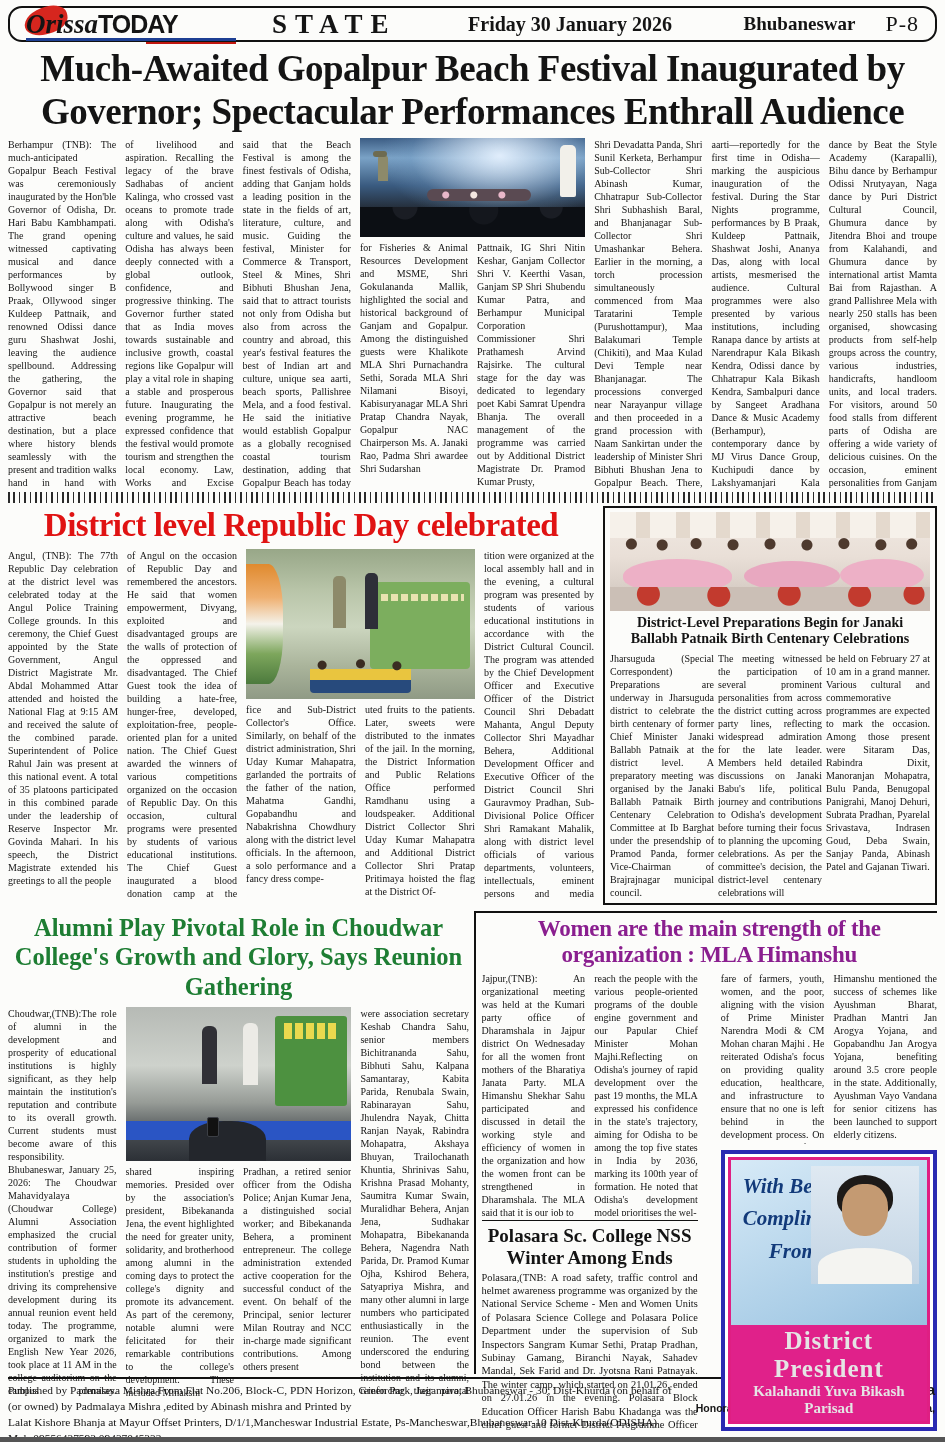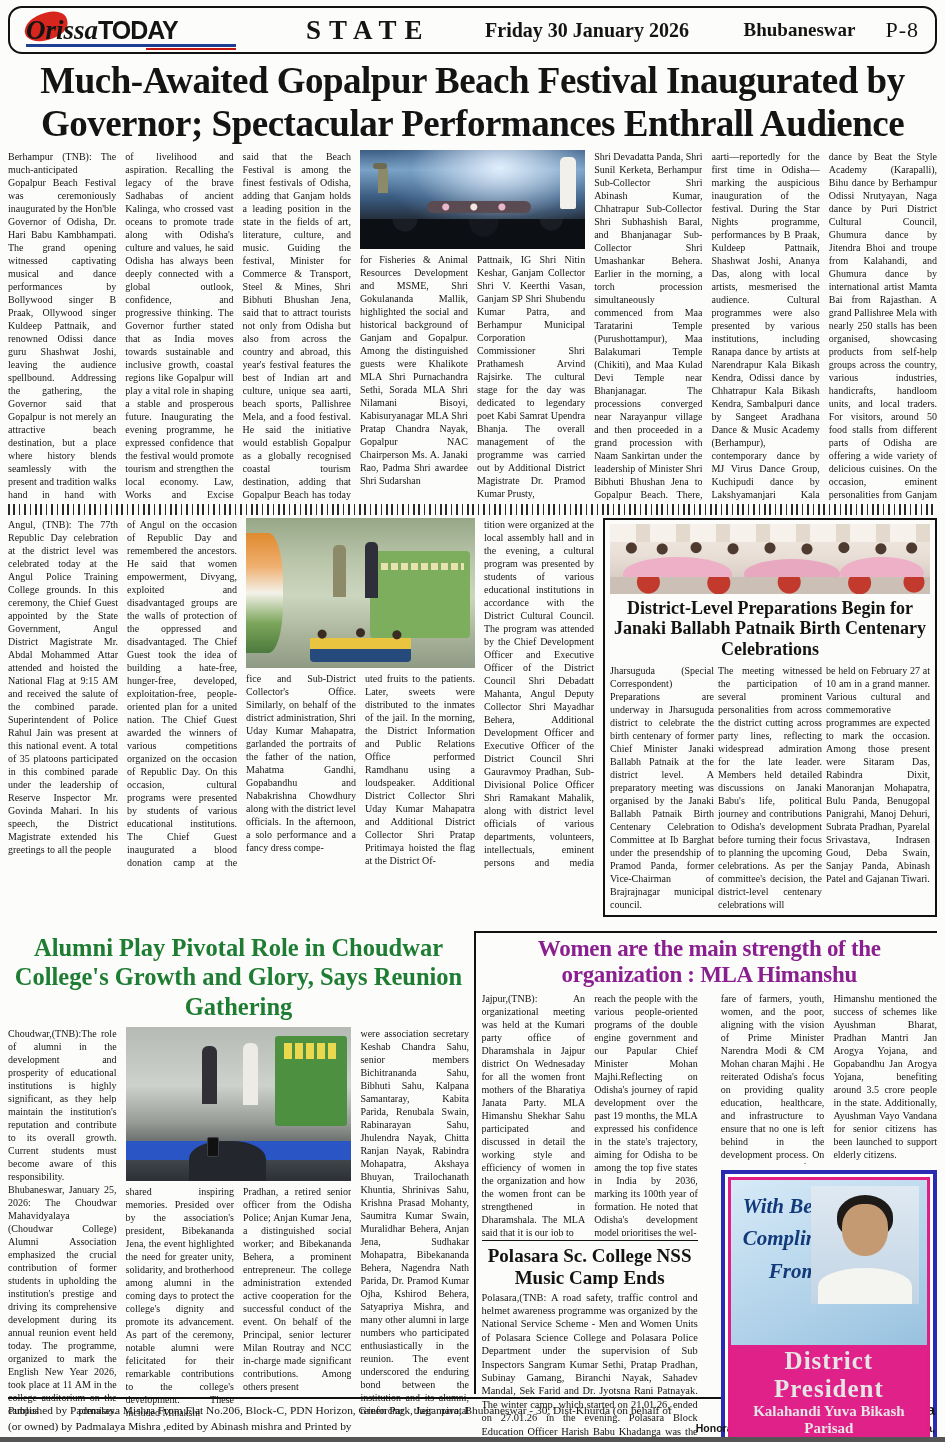--- a/index.html
+++ b/index.html
@@ -1,41 +1,41 @@
 <!DOCTYPE html>
 <html lang="en"><head>
 <meta charset="utf-8">
 <style>
   * { box-sizing: border-box; margin: 0; padding: 0; }
   body { background:#d8d8d8; font-family:"Liberation Serif", serif; }
   .page { width:945px; height:1442px; margin:0 auto; background:#fcfcfa; color:#141414;
           padding:6px 8px 0; position:relative; overflow:hidden; }
 
   
-  .masthead { border:2.5px solid #111; border-radius:14px; height:48px; display:flex;
+  .masthead { border:2.5px solid #111; border-radius:14px; height:36px; display:flex;
               align-items:center; padding:0 16px; }
   .logo { position:relative; width:230px; height:40px; display:flex; align-items:center; }
   .logo-blob { position:absolute; left:-2px; top:3px; width:44px; height:27px; background:#d6261e;
                border-radius:62% 45% 55% 48%; transform:rotate(-14deg); }
   .logo-orissa { font-style:italic; font-weight:bold; font-size:27px; position:relative; z-index:1; }
   .logo-today { font-family:"Liberation Sans", sans-serif; font-weight:bold; font-size:25px; letter-spacing:-1px; }
   .logo-bar-blue { position:absolute; left:0; bottom:3px; width:210px; height:3.5px; background:#1d3f93; }
   .logo-bar-red  { position:absolute; left:120px; bottom:0; width:90px; height:2.5px; background:#c1170f; }
-  .m-state { font-size:27px; font-weight:bold; letter-spacing:8px; margin-left:50px; }
+  .m-state { font-size:27px; font-weight:bold; letter-spacing:8px; margin-left:16px; }
   .m-date  { flex:1; text-align:center; font-weight:bold; font-size:20px; }
   .m-city  { font-weight:bold; font-size:19px; margin-right:30px; }
   .m-page  { font-size:22px; letter-spacing:1px; }
 
   
   .lead-hl { font-size:37px; font-weight:bold; text-align:center; line-height:1.17;
              letter-spacing:-0.5px; margin:5px 4px 4px; }
   .red-hl    { color:#e01313; font-size:33px; font-weight:bold; text-align:center; letter-spacing:-0.5px; margin:1px 0 5px; }
   .green-hl  { color:#1e7d33; font-size:24.5px; font-weight:bold; text-align:center; line-height:1.22; margin:2px 0 5px; }
   .purple-hl { color:#8a1f8f; font-size:23px; font-weight:bold; text-align:center; margin:3px 0 4px; letter-spacing:-0.3px; }
-  .box-hl    { font-size:18px; font-weight:bold; text-align:center; line-height:1.15; margin:4px 2px; }
+  .box-hl    { font-size:14px; font-weight:bold; text-align:center; line-height:1.15; margin:4px 2px; }
   .small-hl  { font-size:19px; font-weight:bold; text-align:center; margin:2px 0; }
 
   
   .cols { display:flex; gap:9px; }
   .col  { flex:1; text-align:justify; font-size:10px; line-height:13px; overflow:hidden;
           hyphens:auto; -webkit-hyphens:auto; }
   .lead-body { height:350px; }
   .pwrap { flex:2.08; display:flex; flex-direction:column; }
   .pwrap .cols { flex:1; margin-top:4px; }
 
@@ -45,21 +45,21 @@
            background:repeating-linear-gradient(90deg,#2a2a2a 0 1.6px,transparent 1.6px 5.4px); }
 
   
   .mid { display:flex; gap:9px; height:399px; }
   .republic { width:586px; }
   .republic-body { display:flex; height:352px; }
   .janaki { flex:1; border:2px solid #111; padding:4px 5px; display:flex; flex-direction:column; }
   .janaki-body { display:flex; gap:4px; flex:1; }
 
   
-  .bottom { display:flex; height:463px; margin-top:14px; }
+  .bottom { display:flex; height:463px; margin-top:6px; }
   .alumni { width:466px; padding-right:5px; }
   .alumni-body { display:flex; gap:9px; height:392px; }
   .vrule { width:1.5px; background:#111; }
   .women { flex:1; border-top:2.5px solid #111; padding-left:6px; }
   .women-grid { display:flex; gap:23px; }
   .wcolumn { flex:1; display:flex; flex-direction:column; }
   .wl-cols { height:244px; }
   .wr-cols { height:172px; }
   .polasara { border-top:1.5px solid #111; margin-top:4px; padding-top:2px; flex:1; }
   .polasara-body { text-align:justify; font-size:10.4px; line-height:13.4px; overflow:hidden; height:160px; }
@@ -136,20 +136,21 @@
     </div>
     <div class="col">Shri Devadatta Panda, Shri Sunil Kerketa, Berhampur Sub-Collector Shri Abinash Kumar, Chhatrapur Sub-Collector Shri Subhashish Baral, and Bhanjanagar Sub-Collector Shri Umashankar Behera. Earlier in the morning, a torch procession simultaneously commenced from Maa Taratarini Temple (Purushottampur), Maa Balakumari Temple (Chikiti), and Maa Kulad Devi Temple near Bhanjanagar. The processions converged near Narayanpur village and then proceeded in a grand procession with Naam Sankirtan under the leadership of Minister Shri Bibhuti Bhushan Jena to Gopalpur Beach. There, saints from Varanasi performed a unique sea</div>
     <div class="col">aarti—reportedly for the first time in Odisha—marking the auspicious inauguration of the festival. During the Star Nights programme, performances by B Praak, Kuldeep Pattnaik, Shashwat Joshi, Ananya Das, along with local artists, mesmerised the audience. Cultural programmes were also presented by various institutions, including Ranapa dance by artists at Narendrapur Kala Bikash Kendra, Odissi dance by Chhatrapur Kala Bikash Kendra, Sambalpuri dance by Sangeet Aradhana Dance &amp; Music Academy (Berhampur), contemporary dance by MJ Virus Dance Group, Kuchipudi dance by Lakshyamanjari Kala Kshetra, classical</div>
     <div class="col">dance by Beat the Style Academy (Karapalli), Bihu dance by Berhampur Odissi Nrutyayan, Naga dance by Puri District Cultural Council, Ghumura dance by Jitendra Bhoi and troupe from Kalahandi, and Ghumura dance by international artist Mamta Bai from Rajasthan. A grand Pallishree Mela with nearly 250 stalls has been organised, showcasing products from self-help groups across the country, various industries, handicrafts, handloom units, and local traders. For visitors, around 50 food stalls from different parts of Odisha are offering a wide variety of delicious cuisines. On the occasion, eminent personalities from Ganjam district were felicitated for their outstanding contributions in various fields.</div>
   </div>
 
   <div class="ticks"></div>
 
   <div class="mid">
     <div class="republic">
+      <h2 class="red-hl">District level Republic Day celebrated</h2>
       <div class="cols republic-body">
         <div class="col">Angul, (TNB): The 77th Republic Day celebration at the district level was celebrated today at the Angul Police Training College grounds. In this ceremony, the Chief Guest appointed by the State Government, Angul District Magistrate Mr. Abdal Mohammed Attar attended and hoisted the National Flag at 9:15 AM and received the salute of the combined parade. Superintendent of Police Rahul Jain was present at this national event. A total of 35 platoons participated in this combined parade under the leadership of Reserve Inspector Mr. Govinda Mahari. In his speech, the District Magistrate extended his greetings to all the people</div>
         <div class="col">of Angul on the occasion of Republic Day and remembered the ancestors. He said that women empowerment, Divyang, exploited and disadvantaged groups are the walls of protection of the oppressed and disadvantaged. The Chief Guest took the idea of building a hate-free, hunger-free, developed, exploitation-free, people-oriented plan for a united nation. The Chief Guest awarded the winners of various competitions organized on the occasion of Republic Day. On this occasion, cultural programs were presented by students of various educational institutions. The Chief Guest inaugurated a blood donation camp at the District Head Hospital and distrib-</div>
         <div class="pwrap">
           <div class="photo republic-photo">
             <div class="sh" style="left:0;top:10%;width:16%;height:80%;background:linear-gradient(180deg,#e08a2e 0%,#efb071 28%,#f4f2ea 50%,#7da65c 75%,#4c7a3d 100%);border-radius:0 40% 40% 0;"></div>
             <div class="sh" style="right:2%;top:22%;width:44%;height:58%;background:#7cae5e;border-radius:4px;"></div>
             <div class="sh" style="right:5%;top:30%;width:36%;height:7px;background:repeating-linear-gradient(90deg,#e8e2b0 0 7px,transparent 7px 10px);"></div>
             <div class="sh" style="left:38%;top:18%;width:13px;height:52px;background:#8d8a6a;border-radius:5px 5px 0 0;"></div>
             <div class="sh" style="left:52%;top:16%;width:13px;height:56px;background:#2e2f38;border-radius:5px 5px 0 0;"></div>
@@ -210,21 +211,21 @@
 
     <div class="women">
       <h2 class="purple-hl">Women are the main strength of the organization : MLA Himanshu</h2>
       <div class="women-grid">
         <div class="wcolumn">
           <div class="cols wl-cols">
             <div class="col">Jajpur,(TNB): An organizational meeting was held at the Kumari party office of Dharamshala in Jajpur district On Wednesaday for all the women front mothers of the Bharatiya Janata Party. MLA Himanshu Shekhar Sahu participated and discussed in detail the working style and efficiency of women in the organization and how the women front can be strengthened in Dharamshala. The MLA said that it is our job to</div>
             <div class="col">reach the people with the various people-oriented programs of the double engine government and our Papular Chief Minister Mohan Majhi.Reflecting on Odisha's journey of rapid development over the past 19 months, the MLA expressed his confidence in the state's trajectory, aiming for Odisha to be among the top five states in India by 2036, marking its 100th year of formation. He noted that Odisha's development model prioritises the wel-</div>
           </div>
           <div class="polasara">
-            <h3 class="small-hl">Polasara Sc. College NSS Music Camp Ends</h3>
+            <h3 class="small-hl">Polasara Sc. College NSS Winter Among Ends</h3>
             <div class="polasara-body">Polasara,(TNB: A road safety, traffic control and helmet awareness programme was organized by the National Service Scheme - Men and Women Units of Polasara Science College and Polasara Police Department under the supervision of Sub Inspectors Sangram Kumar Sethi, Pratap Pradhan, Subinay Gamang, Biranchi Nayak, Sahadev Mandal, Sek Farid and Dr. Jyotsna Rani Patnayak. The winter camp, which started on 21.01.26, ended on 27.01.26 in the evening. Polasara Block Education Officer Harish Babu Khadanga was the chief guest and former District Programme Officer of Berhampur University Satish Prasad Nayak was the keynote speaker. The guests presented certificates and trophies to the volunteers who achieved the success. Women's Unit Program Officer Dr. Jyotsna Rani Patnayak coordinated the event while Men's Unit Program Officer Sek Farid proposed the vote of thanks.</div>
           </div>
         </div>
         <div class="wcolumn">
           <div class="cols wr-cols">
             <div class="col">fare of farmers, youth, women, and the poor, aligning with the vision of Prime Minister Narendra Modi &amp; CM Mohan charan Majhi . He reiterated Odisha's focus on providing quality education, healthcare, and infrastructure to ensure that no one is left behind in the development process. On the healthcare front, MLA</div>
             <div class="col">Himanshu mentioned the success of schemes like Ayushman Bharat, Pradhan Mantri Jan Arogya Yojana, and Gopabandhu Jan Arogya Yojana, benefiting around 3.5 crore people in the state. Additionally, Ayushman Vayo Vandana for senior citizens has been launched to support elderly citizens.</div>
           </div>
           <div class="adbox">
             <div class="adbox-inner">

